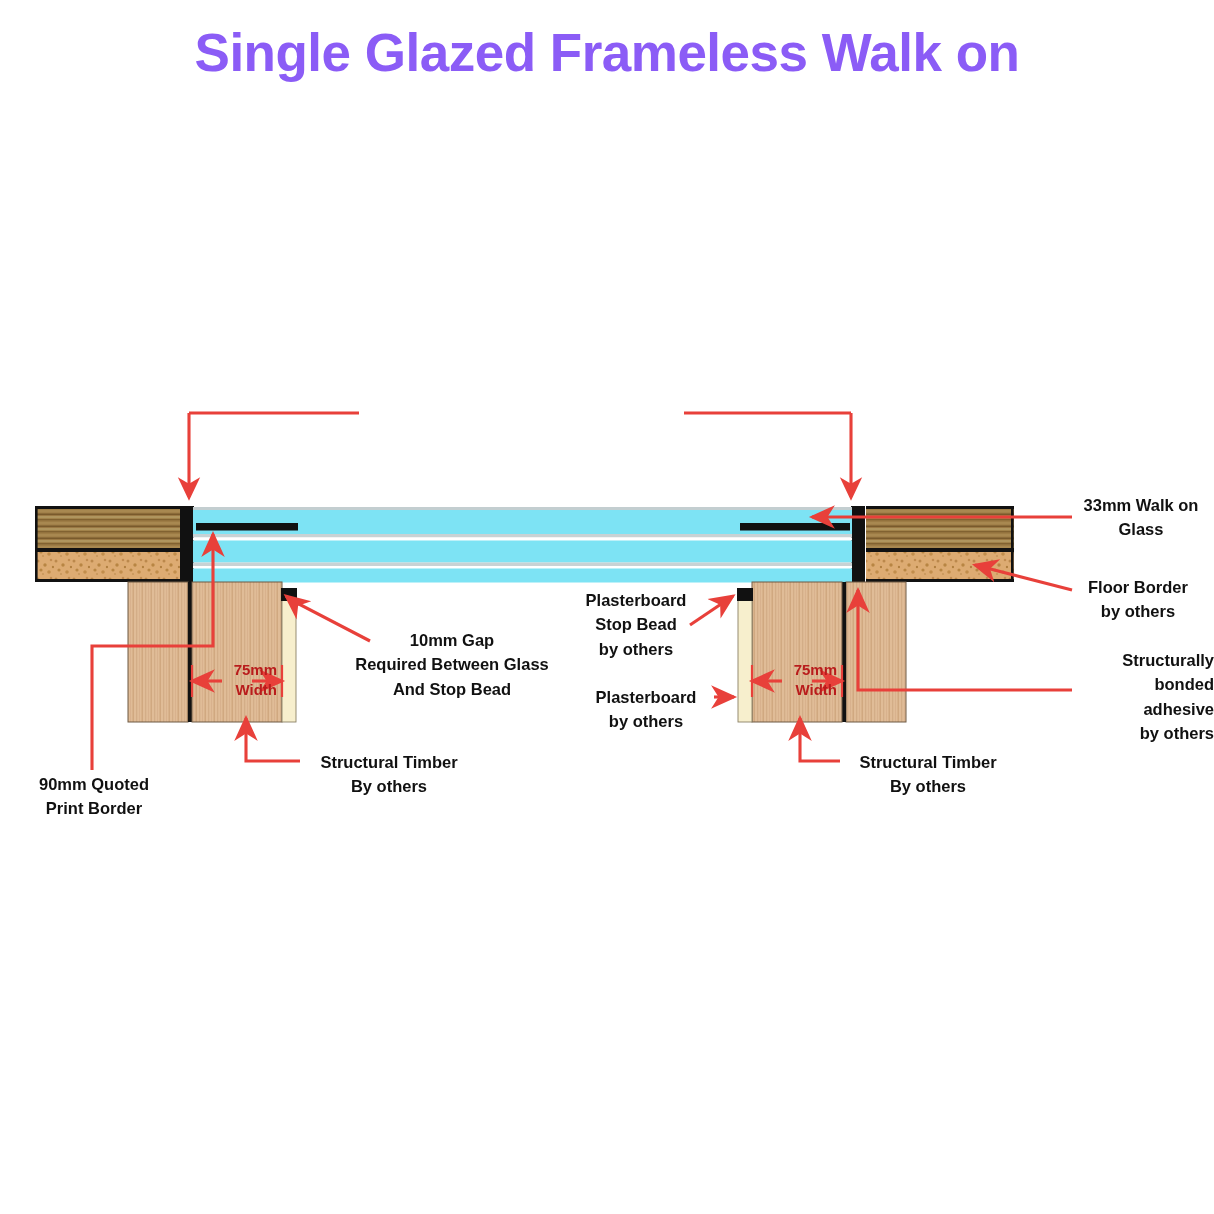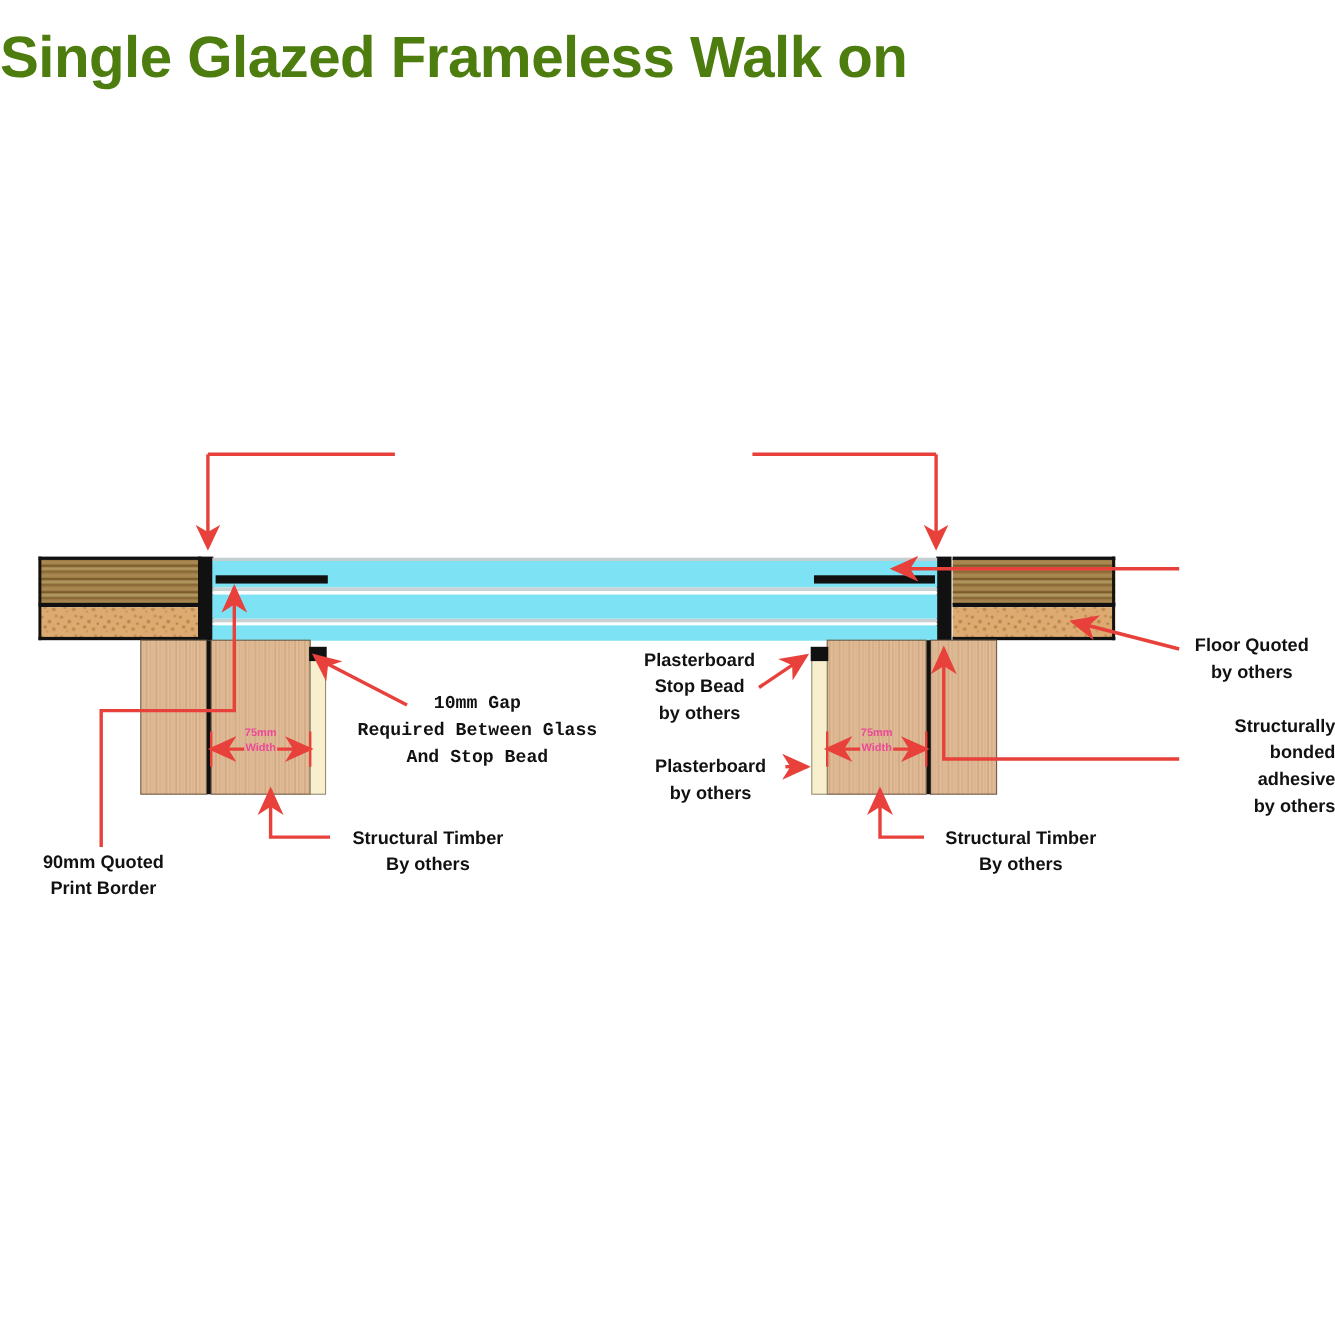--- a/index.html
+++ b/index.html
@@ -14,24 +14,24 @@
     position: relative;
     width: 1214px;
     height: 1214px;
     background: #ffffff;
   }
   
   #page-title {
     position: absolute;
     left: 0; top: 24px;
     width: 1214px;
-    text-align: left;
+    text-align: center;
     font-size: 53px;
     font-weight: 700;
-    color: #4d7c0f;
+    color: #8b5cf6;
     letter-spacing: -0.5px;
     line-height: 1.1;
   }
   
   #diagram {
     position: absolute;
     left: 0; top: 0;
     width: 1214px; height: 1214px;
   }
   #diagram svg { display: block; }
@@ -42,24 +42,24 @@
     font-size: 16.5px;
     font-weight: 700;
     color: #111111;
     line-height: 1.48;
     white-space: pre-line;
   }
   .label.center { text-align: center; }
 
   .dim-label {
     position: absolute;
-    font-size: 10px;
-    font-weight: 700;
-    color: #ec4899;
-    text-align: center;
+    font-size: 15px;
+    font-weight: 700;
+    color: #b91c1c;
+    text-align: right;
     line-height: 1.35;
     white-space: pre-line;
   }
   #quoted-size-label {
     position: absolute;
     font-size: 28.5px;
     font-weight: 700;
     color: #e8403a;
     white-space: nowrap;
   }
@@ -200,30 +200,32 @@
 
         <path d="M782,681 L752,681" marker-end="url(#arrHead)"></path>
         <path d="M812,681 L842,681" marker-end="url(#arrHead)"></path>
         <path d="M752,665 L752,697" stroke-width="2.2"></path>
         <path d="M842,665 L842,697" stroke-width="2.2"></path>
       </g>
     </svg>
   </div>
 
 
-
-  <div class="label center" style="left:1062px; top:575px; width:152px;">Floor Quoted
+  <div class="label center" style="left:1068px; top:493px; width:146px;">33mm Walk on
+Glass</div>
+
+  <div class="label center" style="left:1062px; top:575px; width:152px;">Floor Border
 by others</div>
 
   <div class="label center" style="left:1062px; top:648px; width:152px;text-align:right;">Structurally
 bonded
 adhesive
 by others</div>
 
-  <div class="label center" style="left:324px; top:628px; width:220px;font-family:Liberation Mono, monospace;">10mm Gap
+  <div class="label center" style="left:342px; top:628px; width:220px;">10mm Gap
 Required Between Glass
 And Stop Bead</div>
 
   <div class="label center" style="left:556px; top:588px; width:160px;">Plasterboard
 Stop Bead
 by others</div>
 
   <div class="label center" style="left:576px; top:685px; width:140px;">Plasterboard
 by others</div>
 

